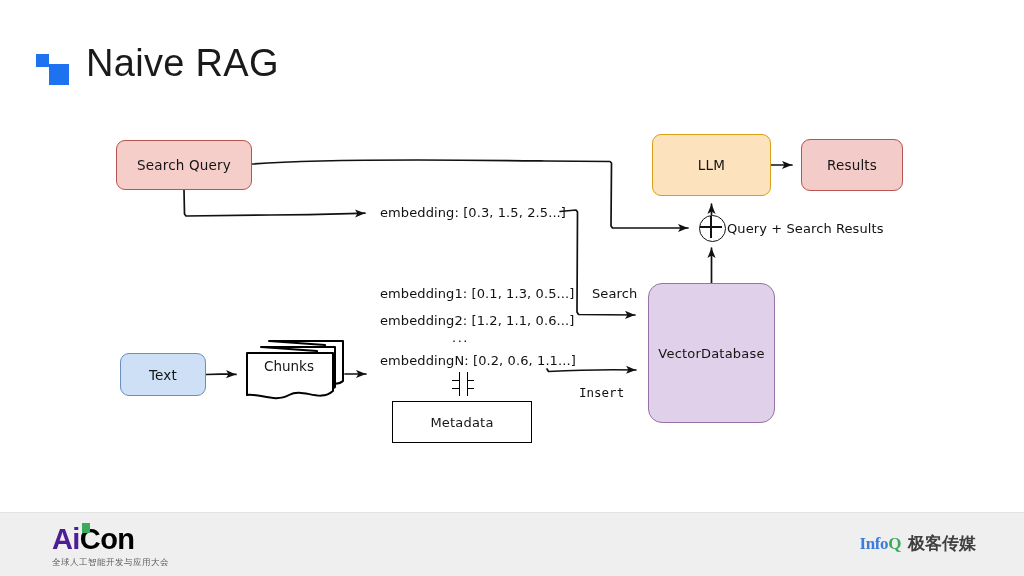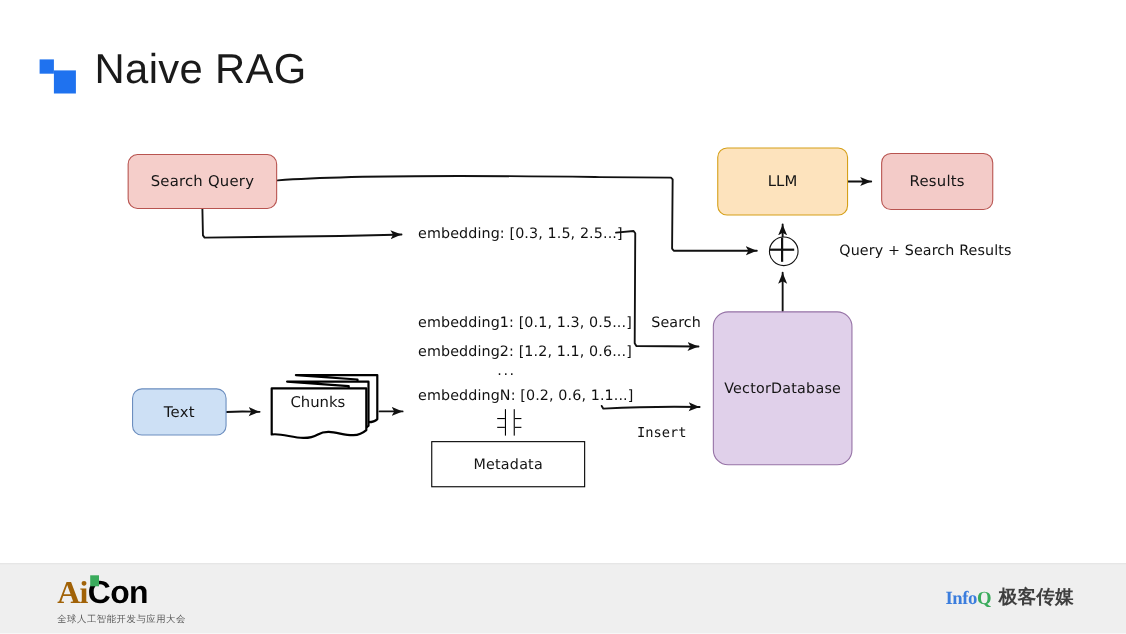--- a/index.html
+++ b/index.html
@@ -174,21 +174,21 @@
     font-size: 12.5px;
     letter-spacing: 0px;
   }
   #label-embedding-query { left: 380px; top: 205px; }
   #label-embedding-1     { left: 380px; top: 286px; }
   #label-embedding-2     { left: 380px; top: 313px; }
   #label-embedding-dots  { left: 452px; top: 330px; letter-spacing: 1.5px; }
   #label-embedding-n     { left: 380px; top: 353px; }
   #label-search          { left: 592px; top: 286px; }
   #label-insert          { left: 579px; top: 385px; }
-  #label-query-plus      { left: 763px; top: 221px; }
+  #label-query-plus      { left: 727px; top: 221px; }
 
   
   #junction-plus {
     position: absolute;
     left: 699px; top: 215px;
     width: 25px; height: 25px;
     border: 1.6px solid #111;
     border-radius: 50%;
     background: #ffffff;
   }
@@ -213,21 +213,21 @@
   }
   #aicon-wordmark {
     font-family: "Liberation Sans", sans-serif;
     font-size: 29px;
     font-weight: bold;
     letter-spacing: -0.6px;
     line-height: 1;
     position: relative;
     display: inline-block;
   }
-  #aicon-wordmark .part-a { color: #a16207; font-family: Liberation Serif, serif; }
+  #aicon-wordmark .part-a { color: #4c1d95; }
   #aicon-dot {
     position: absolute;
     left: 30px; top: -2px;
     width: 8px; height: 10px;
     background: #3aab5c;
   }
   #aicon-sub {
     font-family: "DejaVu Sans", sans-serif;
     font-size: 8.5px;
     color: #5a5a5a;

